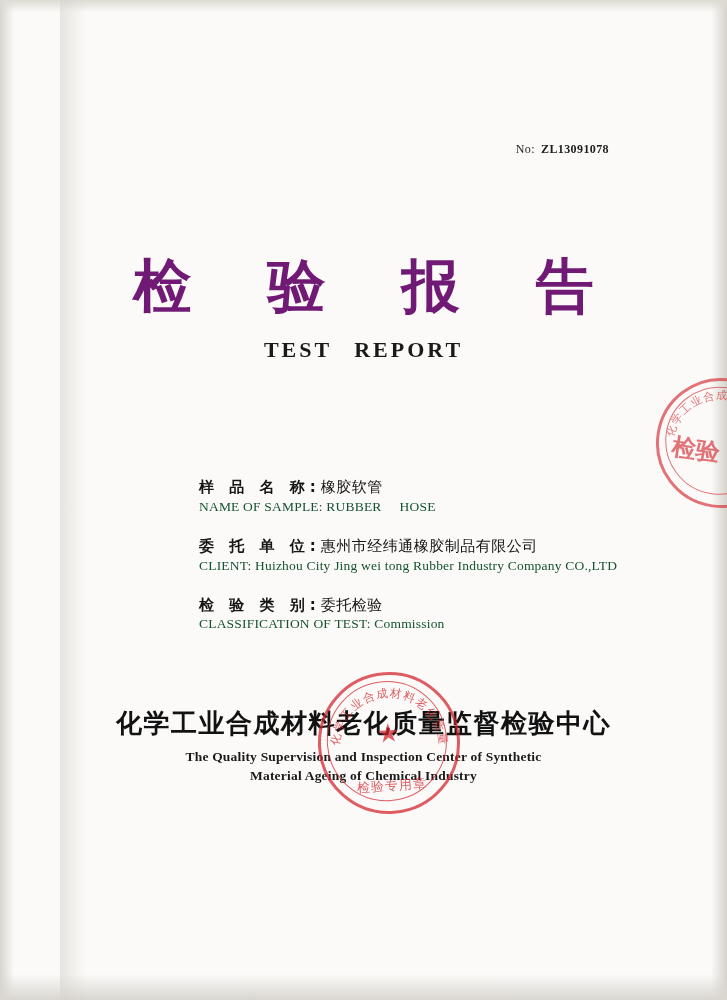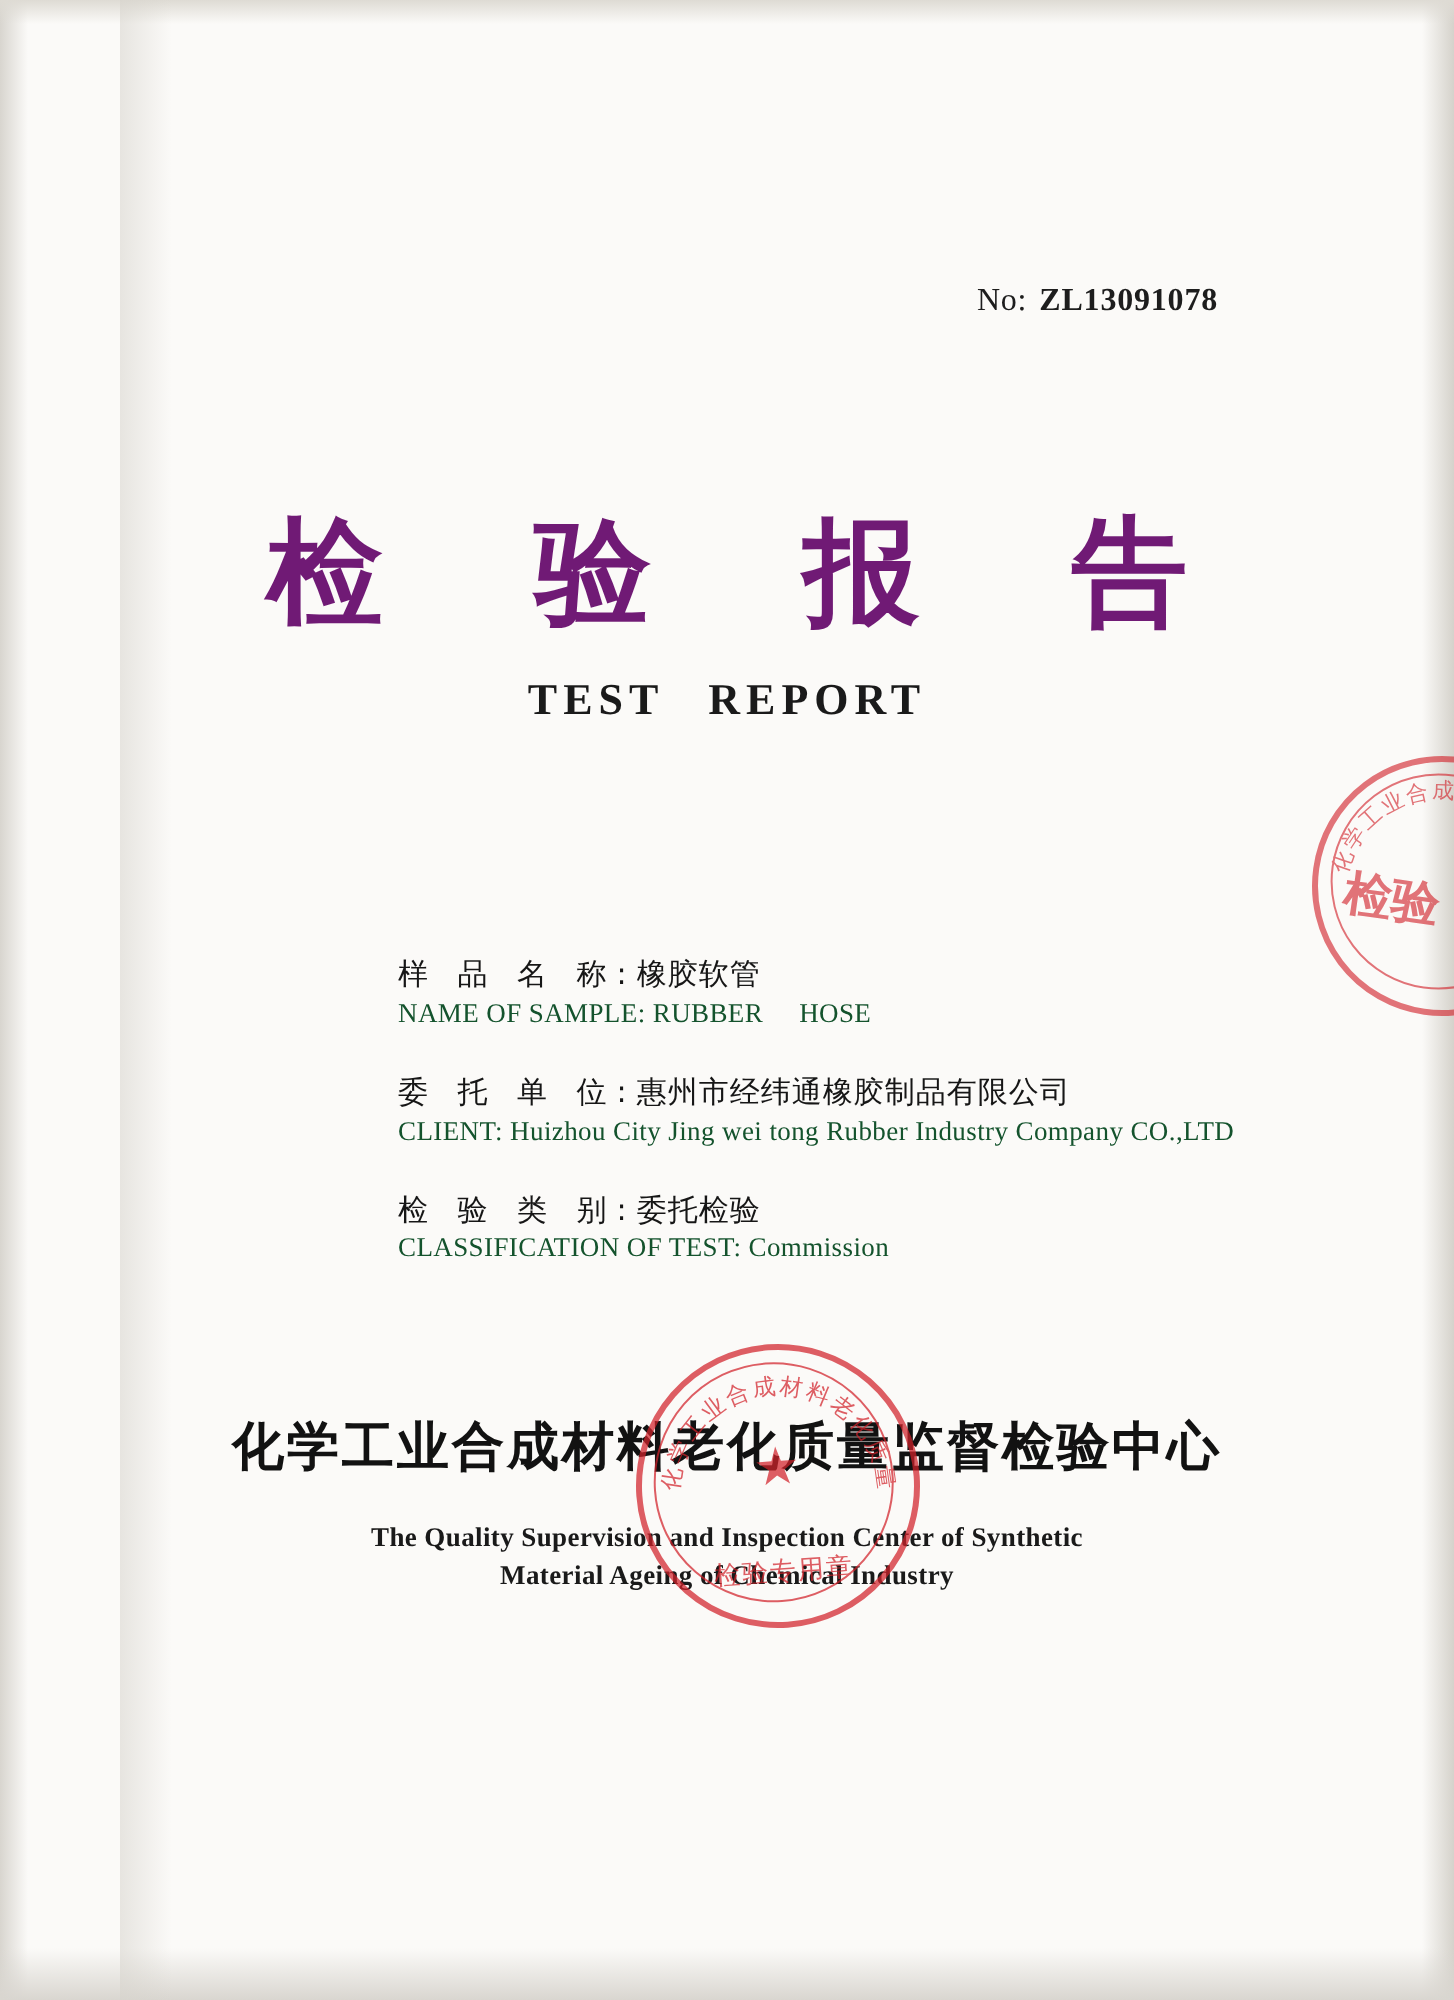--- a/index.html
+++ b/index.html
@@ -51,21 +51,21 @@
     left: 60px; top: 0;
     width: 26px; height: 1000px;
     background: linear-gradient(to right, rgba(214,211,204,0.55), rgba(251,250,248,0));
     pointer-events: none;
   }
 
   .report-no {
     position: absolute;
     top: 142px;
     right: 118px;
-    font-size: 16px;
+    font-size: 12px;
     letter-spacing: 0.4px;
     color: #1d1d1d;
     font-family: "Liberation Serif", serif;
     font-weight: 700;
   }
   .report-no .no-label {
     font-weight: 400;
     margin-right: 6px;
   }
 
@@ -110,21 +110,21 @@
   }
   .field-cn {
     font-family: "DejaVu Sans", "Liberation Sans", sans-serif;
     font-size: 15px;
     color: #161616;
     white-space: nowrap;
     line-height: 1.25;
   }
   .field-cn .lbl {
     letter-spacing: 5px;
-    font-weight: 400;
+    font-weight: 700;
   }
   .field-cn .val {
     letter-spacing: 0.5px;
   }
   .field-en {
     font-family: "Liberation Serif", serif;
     font-size: 13.5px;
     color: #14532d;
     letter-spacing: 0.2px;
     margin-top: 2px;
@@ -149,21 +149,21 @@
     letter-spacing: 1.5px;
     color: #121212;
   }
   .org-en1, .org-en2 {
     font-family: "Liberation Serif", serif;
     font-weight: 700;
     font-size: 13.5px;
     color: #1a1a1a;
     letter-spacing: 0.2px;
   }
-  .org-en1 { margin-top: 20px; }
+  .org-en1 { margin-top: 8px; }
   .org-en2 { margin-top: 3px; }
 
   
   .stamp-round {
     position: absolute;
     border-radius: 50%;
     border: 3px solid #d2222a;
     opacity: 0.72;
     pointer-events: none;
   }

